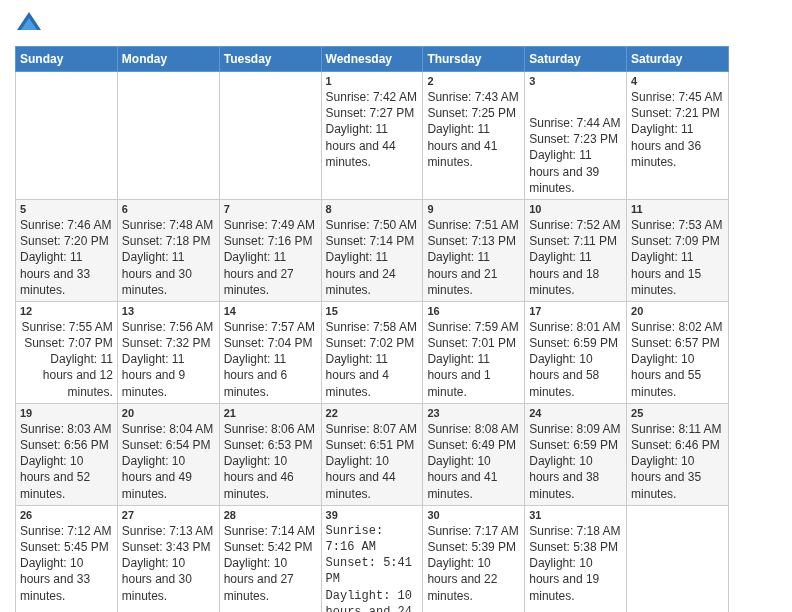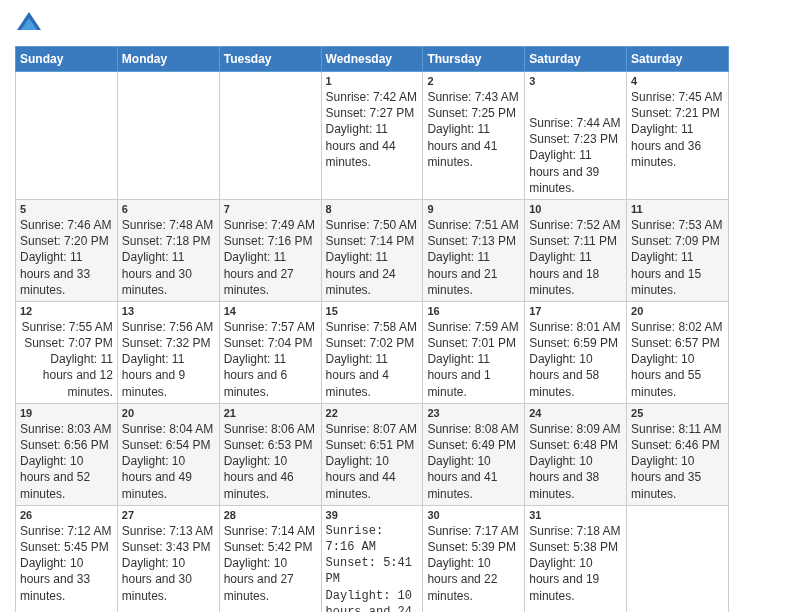--- a/index.html
+++ b/index.html
@@ -283,21 +283,21 @@
           </td>
           <td>
             <span class="day-num">23</span>
             <div class="day-info" style="white-space: pre-line;">Sunrise: 8:08 AM
 Sunset: 6:49 PM
 Daylight: 10 hours and 41 minutes.</div>
           </td>
           <td>
             <span class="day-num">24</span>
             <div class="day-info" style="white-space: pre-line;">Sunrise: 8:09 AM
-Sunset: 6:48 PM
+Sunset: 6:59 PM
 Daylight: 10 hours and 38 minutes.</div>
           </td>
           <td>
             <span class="day-num">25</span>
             <div class="day-info" style="white-space: pre-line;">Sunrise: 8:11 AM
 Sunset: 6:46 PM
 Daylight: 10 hours and 35 minutes.</div>
           </td>
         </tr>
         <tr>

